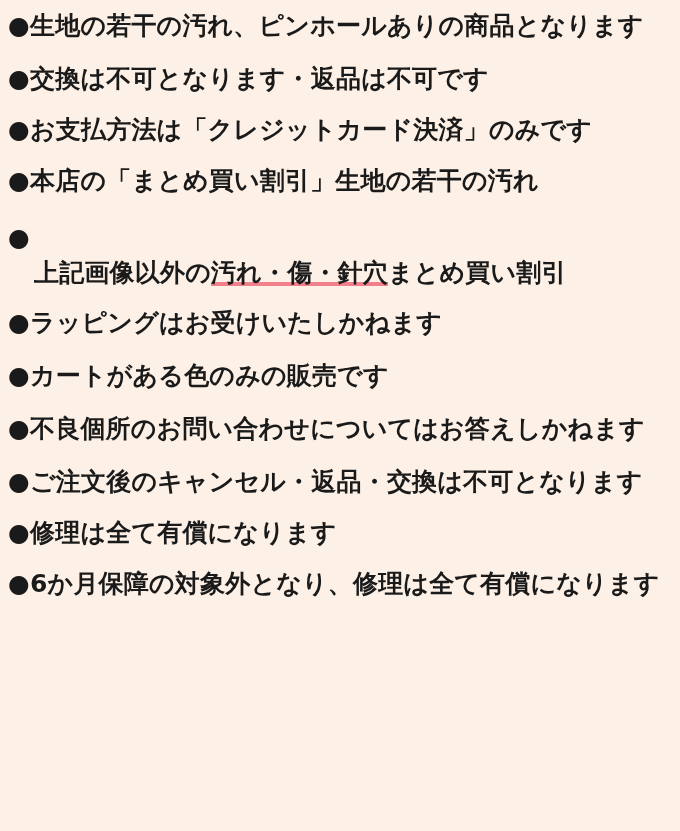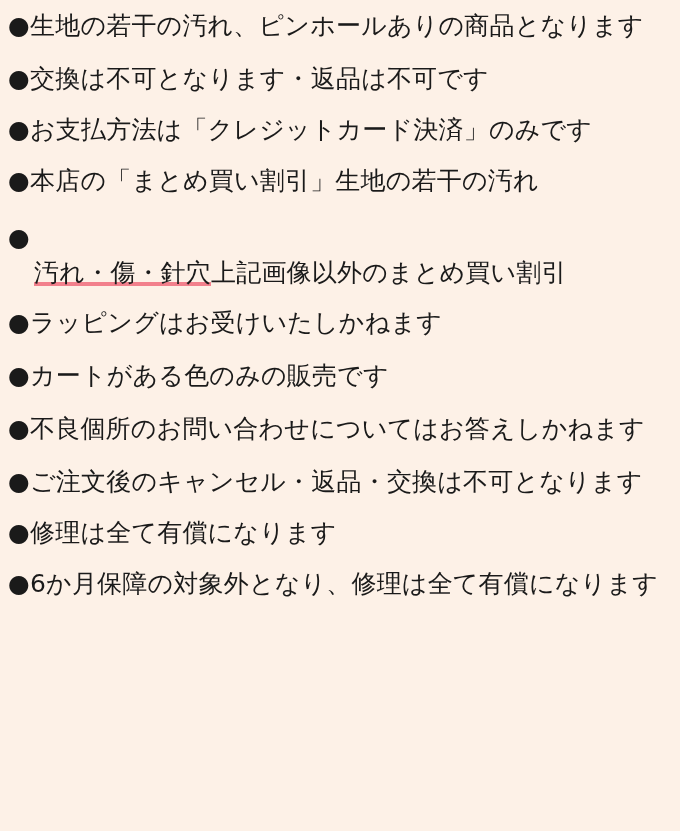--- a/index.html
+++ b/index.html
@@ -40,20 +40,21 @@
   }
   .bullet {
     display: inline-block;
     flex: 0 0 auto;
     font-size: 25px;
     line-height: 1.24;
     margin-right: 0px;
   }
   .text {
     display: inline-block;
+    font-weight: bold;
   }
   .hl {
     background: linear-gradient(to bottom, rgba(0,0,0,0) 78%, #f2808c 78%, #f2808c 92%, rgba(0,0,0,0) 92%);
     padding-bottom: 1px;
   }
   .sp-1 { height: 22px; }
   .sp-2 { height: 20px; }
   .sp-3 { height: 20px; }
   .sp-4 { height: 22px; }
   .sp-5 { height: 18px; }
@@ -105,22 +106,22 @@
   </div>
 
   <div class="sp-4"></div>
 
   <div class="notice-item">
     <div class="line">
       <span class="bullet">●</span>
     </div>
     <div class="gap-sub"></div>
     <div class="line sub">
+      <span class="text">上記画像以外の</span>
       <span class="text hl">汚れ・傷・針穴</span>
-      <span class="text">上記画像以外の</span>
       <span class="text">まとめ買い割引</span>
     </div>
   </div>
 
   <div class="sp-5"></div>
 
   <div class="notice-item">
     <div class="line">
       <span class="bullet">●</span>
       <span class="text">ラッピングはお受けいたしかねます</span>

